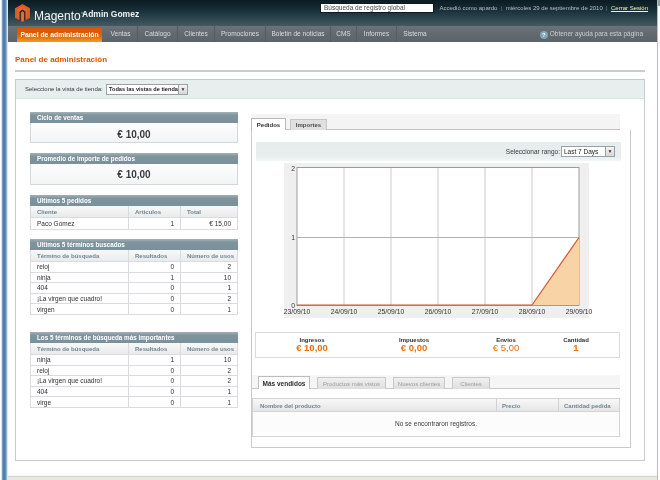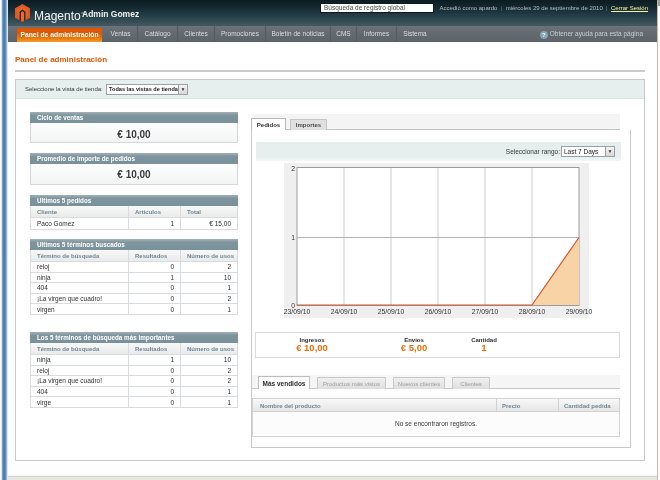--- a/index.html
+++ b/index.html
@@ -208,22 +208,26 @@
       <text x="295" y="151" text-anchor="middle">29/09/10</text>
     </g>
   </svg>
 
   <div class="abs" style="left:255px;top:332px;width:365px;height:26px;border:1px solid #dbdbdb;background:#fff;display:flex;">
     <div style="width:112px;text-align:center;padding-top:4px;">
         <div style="font-size:6px;font-weight:bold;color:#2e2e2e;">Ingresos</div>
         <div style="font-size:9.5px;font-weight:bold;color:#ed6c05;line-height:9.5px;">€ 10,00</div>
       </div>
     <div style="width:92px;text-align:center;padding-top:4px;">
+        <div style="font-size:6px;font-weight:bold;color:#2e2e2e;">Impuestos</div>
+        <div style="font-size:9.5px;font-weight:bold;color:#ed6c05;line-height:9.5px;">€ 0,00</div>
+      </div>
+    <div style="width:92px;text-align:center;padding-top:4px;">
         <div style="font-size:6px;font-weight:bold;color:#2e2e2e;">Envios</div>
-        <div style="font-size:9.5px;font-weight:bold;color:#ed6c05;line-height:9.5px;">€ 5,00</div>
+        <div style="font-size:9.5px;font-weight:normal;color:#ed6c05;line-height:9.5px;">€ 5,00</div>
       </div>
     <div style="width:48px;text-align:center;padding-top:4px;">
         <div style="font-size:6px;font-weight:bold;color:#2e2e2e;">Cantidad</div>
         <div style="font-size:9.5px;font-weight:bold;color:#ed6c05;line-height:9.5px;">1</div>
       </div>
       <div style="flex:1;"></div>
   </div>
 
   <div class="abs" style="left:252px;top:375px;width:368px;height:14px;background:#f5f5f5;border-bottom:1px solid #c9c9c9;"></div>
   <div class="abs" style="left:258px;top:376px;width:52px;height:13px;background:#fff;border:1px solid #bcbcbc;border-bottom:none;font-size:6.5px;font-weight:bold;color:#2e2e2e;text-align:center;line-height:13px;">Más vendidos</div>

